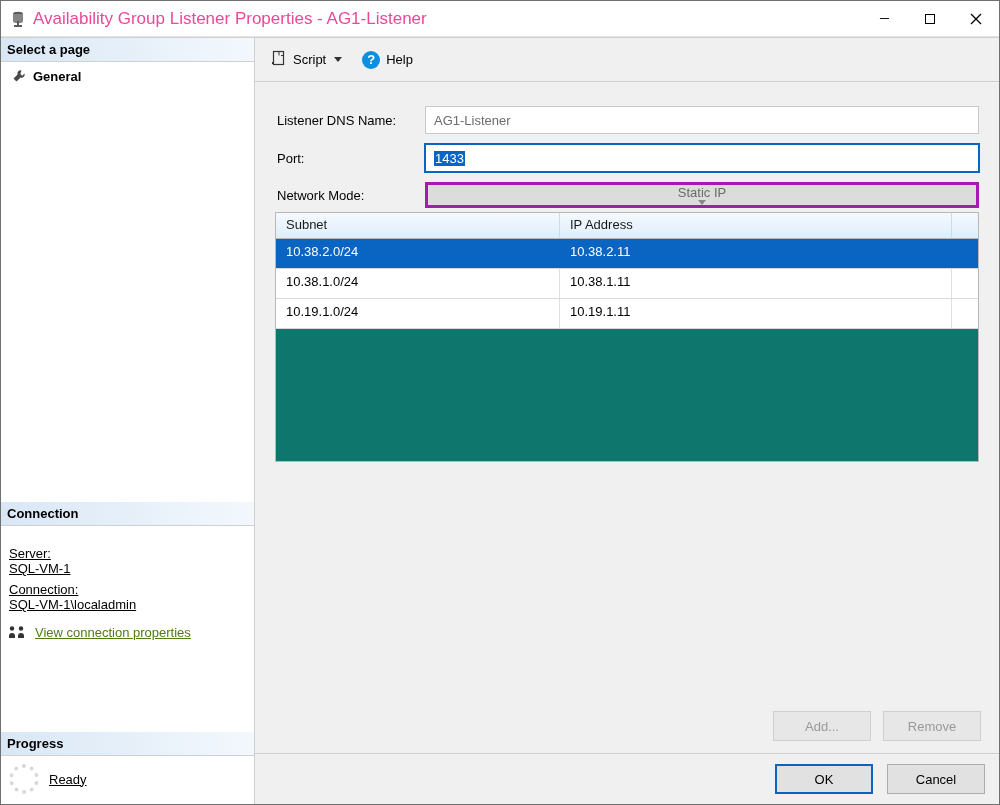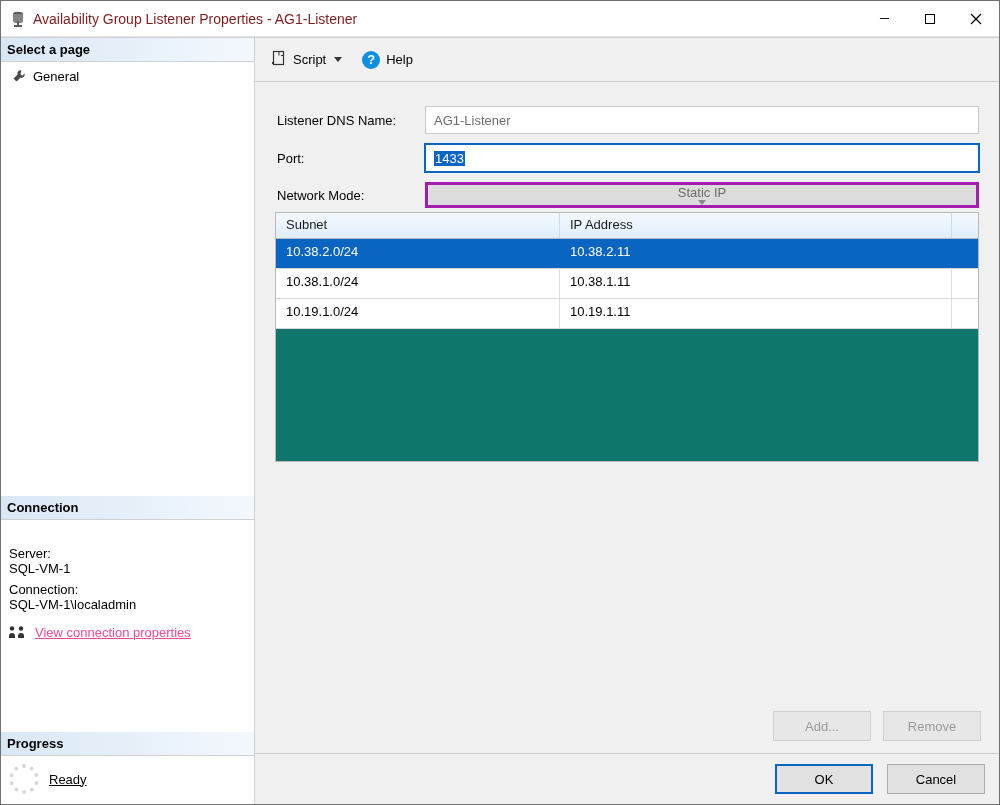--- a/index.html
+++ b/index.html
@@ -21,21 +21,21 @@
     height: 36px;
     display: flex; align-items: center;
     padding: 0 0 0 8px;
     background: #fff;
     border-bottom: 1px solid #e5e5e5;
   }
   .titlebar .title-icon {
     width: 18px; height: 18px; margin-right: 6px;
     display:flex; align-items:center; justify-content:center;
   }
-  .titlebar .title-text { flex: 0 0 auto; font-size: 14px; color:#7f1d1d; }
+  .titlebar .title-text { flex: 0 0 auto; font-size: 17px; color:#ec4899; }
   .titlebar .spacer { flex: 1; }
   .win-btns { display: flex; height: 100%; }
   .win-btn {
     width: 46px; height: 100%;
     display:flex; align-items:center; justify-content:center;
     font-size: 15px; color:#000;
   }
   .win-btn svg { width: 11px; height: 11px; }
   .win-btn.maximize svg { width: 12px; height: 12px; }
   .win-btn.close svg { width: 12px; height: 12px; }
@@ -59,27 +59,28 @@
     background: linear-gradient(to right, #d9e7f5 0%, #f3f8fd 100%);
     border-bottom: 1px solid #d0d0d0;
     font-size: 13px;
   }
   .side-header.flat { background: linear-gradient(to right, #d9e7f5 0%, #f3f8fd 100%); }
   .side-content { padding: 4px 6px; }
   .side-content.grow { flex: 1; overflow:auto; }
   .page-item {
     display:flex; align-items:center; gap:6px;
     padding: 2px 4px;
+    font-weight: bold;
   }
   .page-item .icon-slot { width:16px; height:16px; display:flex; align-items:center; justify-content:center; }
-  .conn-block { padding: 20px 8px 2px 8px; }
+  .conn-block { padding: 14px 8px 2px 8px; text-decoration: underline; }
   .conn-label { margin-top: 6px; }
   .conn-link-row { display:flex; align-items:center; gap:8px; padding: 8px 6px 0 6px; }
   .conn-link-row .icon-slot { width:20px; height:20px; display:flex; align-items:center; justify-content:center; }
-  .conn-link { color:#ec4899; text-decoration: underline; cursor:pointer; }
+  .conn-link { color:#4d7c0f; text-decoration: underline; cursor:pointer; }
 
   .progress-area { padding: 8px 8px 10px 8px; display:flex; align-items:center; gap:10px;text-decoration:underline; }
   .spinner {
     width: 30px; height: 30px; border-radius: 50%;
     border: 4px dotted #d8d8d8;
   }
 
   
   .main {
     flex: 1; display:flex; flex-direction:column; min-width:0;

